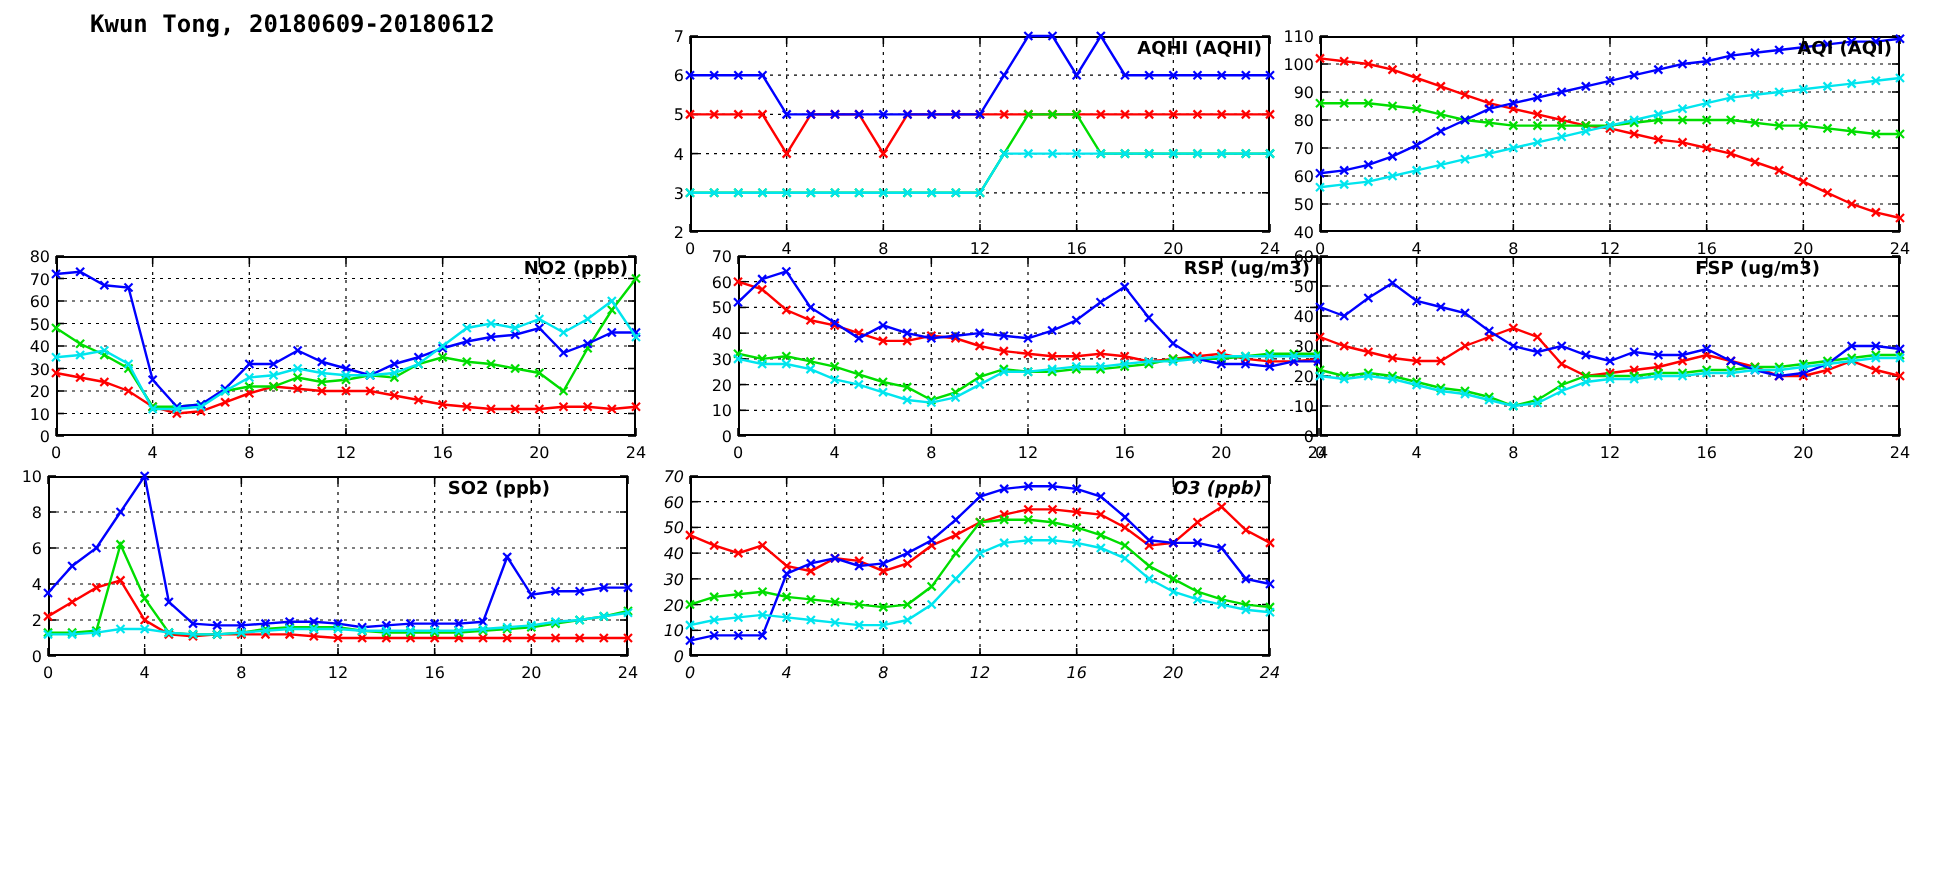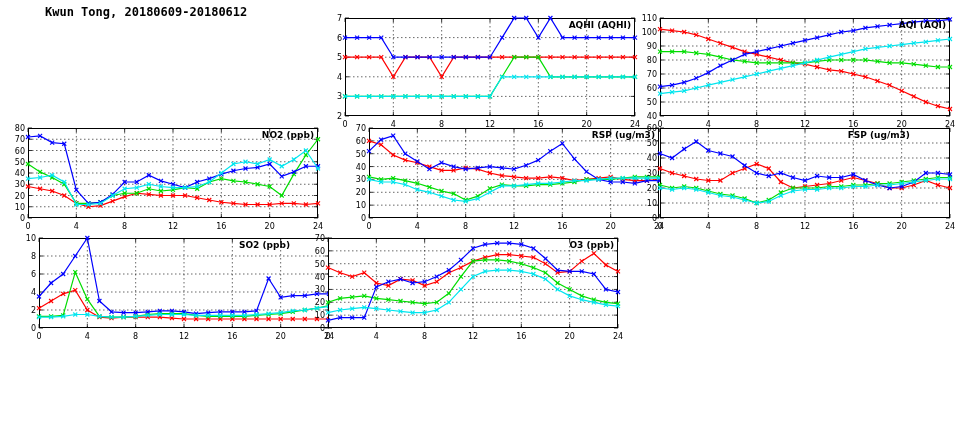--- a/index.html
+++ b/index.html
@@ -1363,21 +1363,21 @@
       <line x1="251.75" y1="56" x2="255.75" y2="52" class="marker" stroke="#00e5ee"></line>
       <line x1="263.8333333333333" y1="50.5" x2="267.8333333333333" y2="54.5" class="marker" stroke="#00e5ee"></line>
       <line x1="263.8333333333333" y1="54.5" x2="267.8333333333333" y2="50.5" class="marker" stroke="#00e5ee"></line>
       <line x1="275.9166666666667" y1="49" x2="279.9166666666667" y2="53" class="marker" stroke="#00e5ee"></line>
       <line x1="275.9166666666667" y1="53" x2="279.9166666666667" y2="49" class="marker" stroke="#00e5ee"></line>
       <line x1="288" y1="49" x2="292" y2="53" class="marker" stroke="#00e5ee"></line>
       <line x1="288" y1="53" x2="292" y2="49" class="marker" stroke="#00e5ee"></line>
     </svg>
 </div>
 
-<div class="panel" style="left:39px;top:238px;width:255px;height:90px;">
+<div class="panel" style="left:24px;top:238px;width:255px;height:90px;">
   <div class="panel-title">SO2 (ppb)</div>
   <div class="plotbox" style="width:290px;height:90px;"></div>
   <svg width="290" height="112">
       <line x1="0" y1="72" x2="290" y2="72" class="gridline"></line>
       <line x1="0" y1="54" x2="290" y2="54" class="gridline"></line>
       <line x1="0" y1="36" x2="290" y2="36" class="gridline"></line>
       <line x1="0" y1="18" x2="290" y2="18" class="gridline"></line>
       <line x1="48.33333333333333" y1="0" x2="48.33333333333333" y2="90" class="gridline"></line>
       <line x1="96.66666666666666" y1="0" x2="96.66666666666666" y2="90" class="gridline"></line>
       <line x1="145" y1="0" x2="145" y2="90" class="gridline"></line>
@@ -1622,21 +1622,21 @@
       <line x1="251.75" y1="74.9" x2="255.75" y2="70.9" class="marker" stroke="#00e5ee"></line>
       <line x1="263.8333333333333" y1="70" x2="267.8333333333333" y2="74" class="marker" stroke="#00e5ee"></line>
       <line x1="263.8333333333333" y1="74" x2="267.8333333333333" y2="70" class="marker" stroke="#00e5ee"></line>
       <line x1="275.9166666666667" y1="68.19999999999999" x2="279.9166666666667" y2="72.19999999999999" class="marker" stroke="#00e5ee"></line>
       <line x1="275.9166666666667" y1="72.19999999999999" x2="279.9166666666667" y2="68.19999999999999" class="marker" stroke="#00e5ee"></line>
       <line x1="288" y1="66.4" x2="292" y2="70.4" class="marker" stroke="#00e5ee"></line>
       <line x1="288" y1="70.4" x2="292" y2="66.4" class="marker" stroke="#00e5ee"></line>
     </svg>
 </div>
 
-<div class="panel" style="left:328px;top:238px;width:290px;height:103px;">
+<div class="panel" style="left:345px;top:238px;width:290px;height:103px;font-style:italic;">
   <div class="panel-title">O3 (ppb)</div>
   <div class="plotbox" style="width:290px;height:90px;"></div>
   <svg width="290" height="112">
       <line x1="0" y1="77.14285714285714" x2="290" y2="77.14285714285714" class="gridline"></line>
       <line x1="0" y1="64.28571428571429" x2="290" y2="64.28571428571429" class="gridline"></line>
       <line x1="0" y1="51.42857142857143" x2="290" y2="51.42857142857143" class="gridline"></line>
       <line x1="0" y1="38.57142857142858" x2="290" y2="38.57142857142858" class="gridline"></line>
       <line x1="0" y1="25.714285714285708" x2="290" y2="25.714285714285708" class="gridline"></line>
       <line x1="0" y1="12.857142857142861" x2="290" y2="12.857142857142861" class="gridline"></line>
       <line x1="48.33333333333333" y1="0" x2="48.33333333333333" y2="90" class="gridline"></line>

